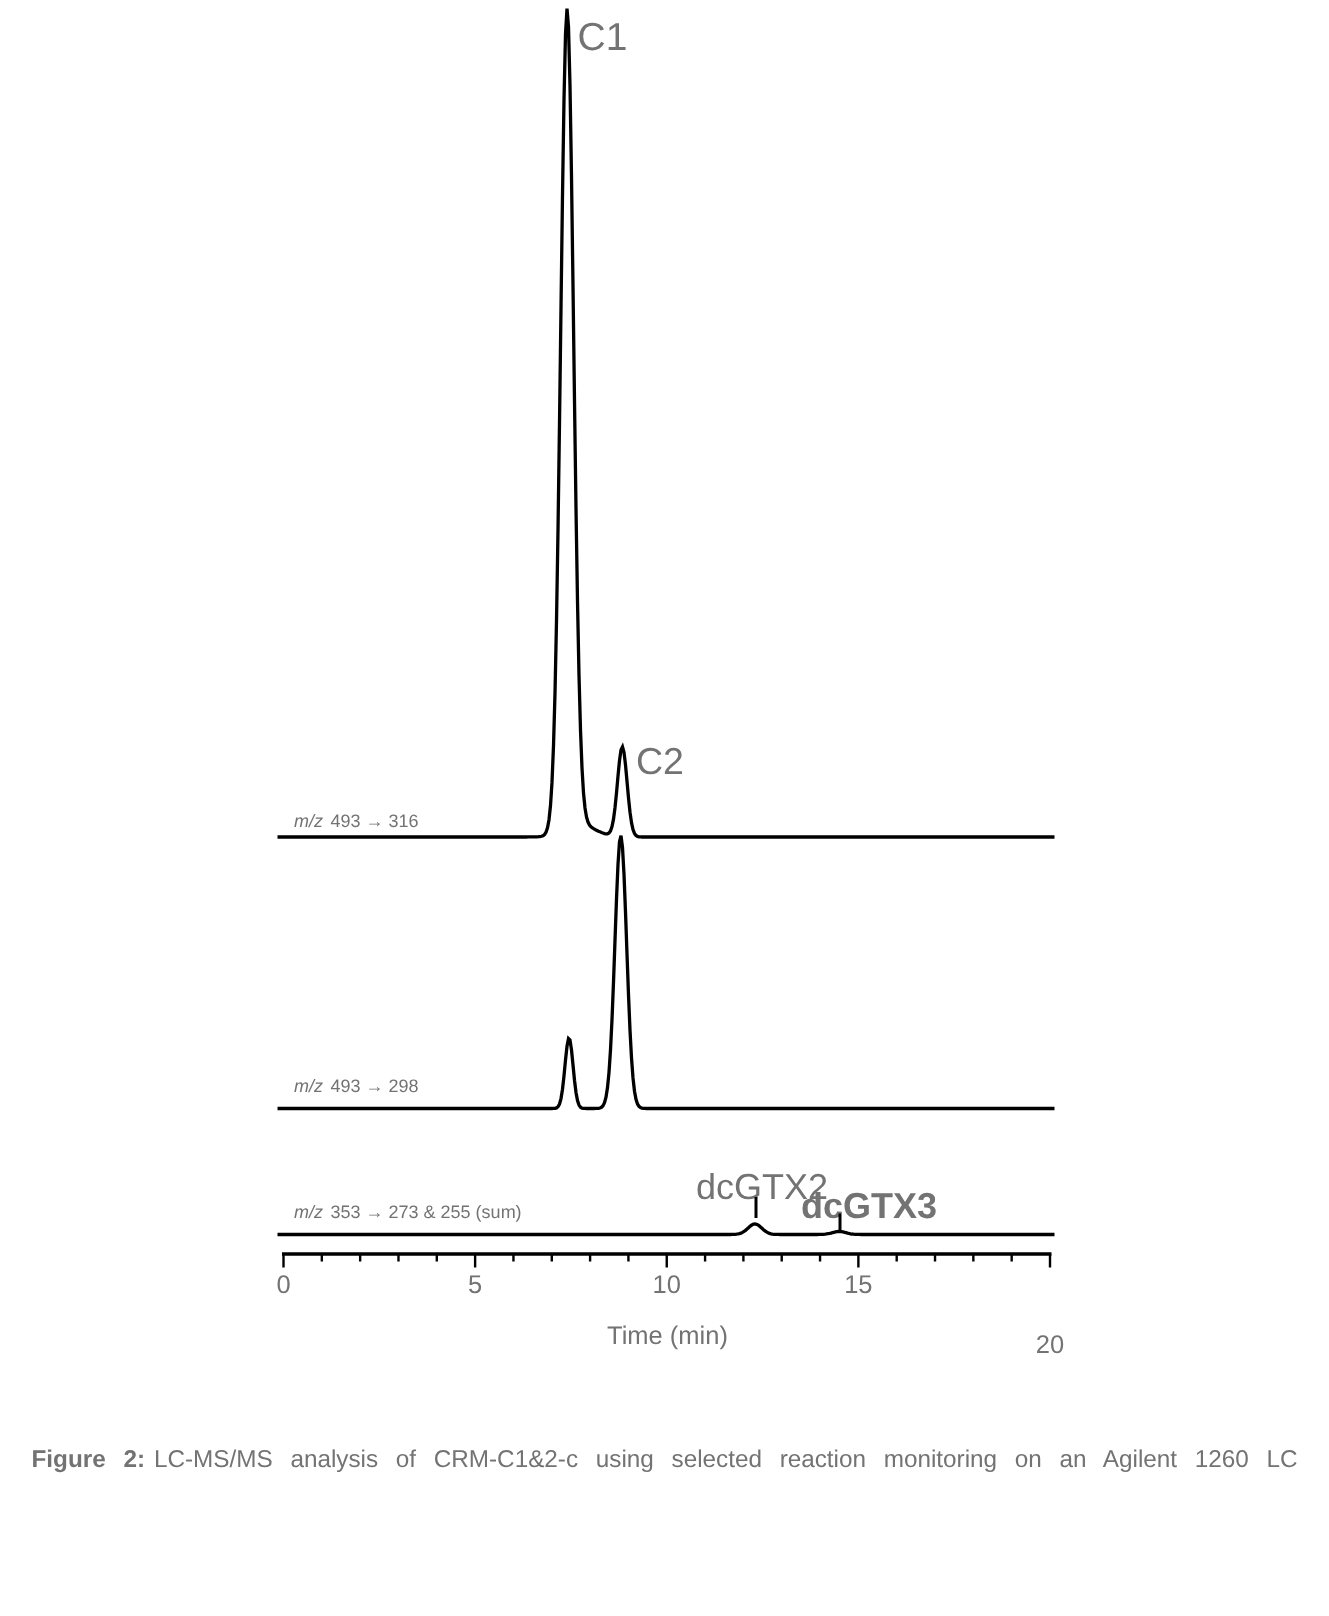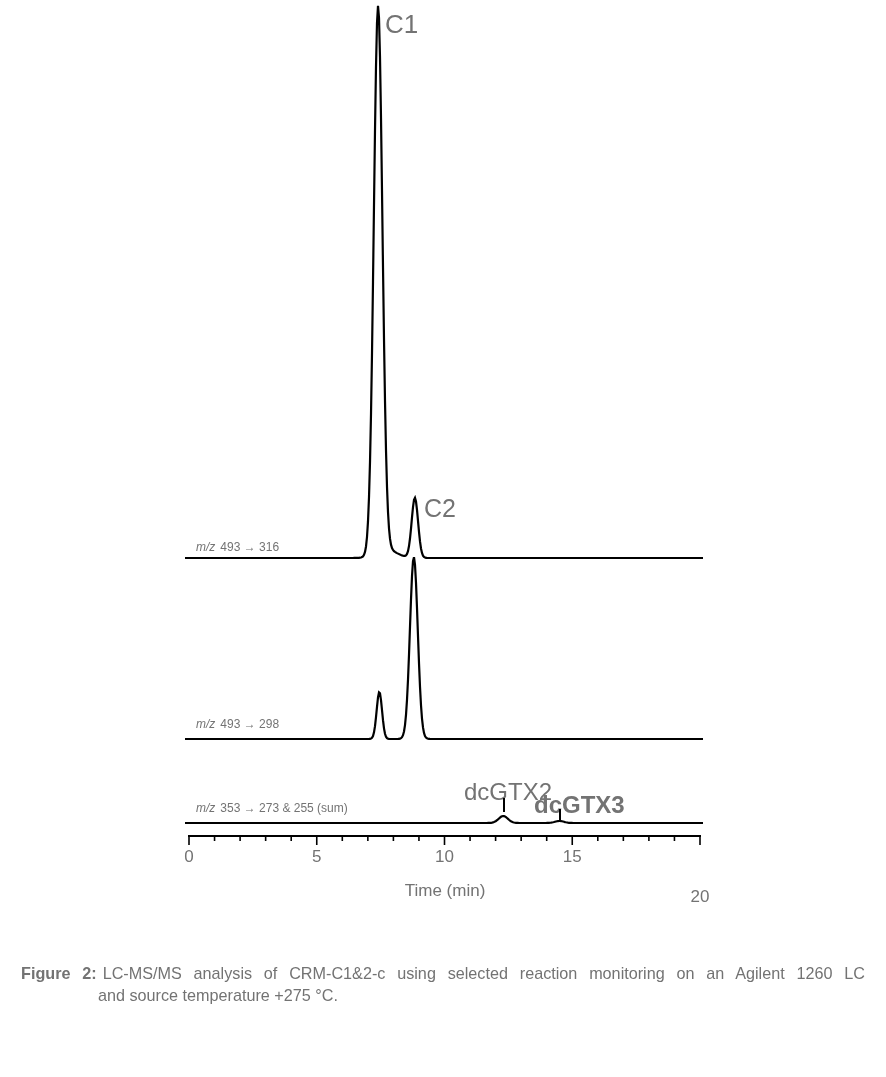--- a/index.html
+++ b/index.html
@@ -89,16 +89,15 @@
       <div class="tick-label" style="left: 550.25px;">15</div>
       <div class="tick-label" style="left: 678px; margin-top: 40px;">20</div>
     </div>
 
   <div class="xlabel">Time (min)</div>
 
   <div class="caption">
     <div class="cap-line">
       <span class="cap-label">Figure 2:</span><span class="txt">LC-MS/MS analysis of CRM-C1&amp;2-c using selected reaction monitoring on an Agilent 1260 LC</span>
     </div>
-    <div class="cap-line cont last">and source temperature +275 °C.</div>
   </div>
 
 </div>
 
 </body></html>

